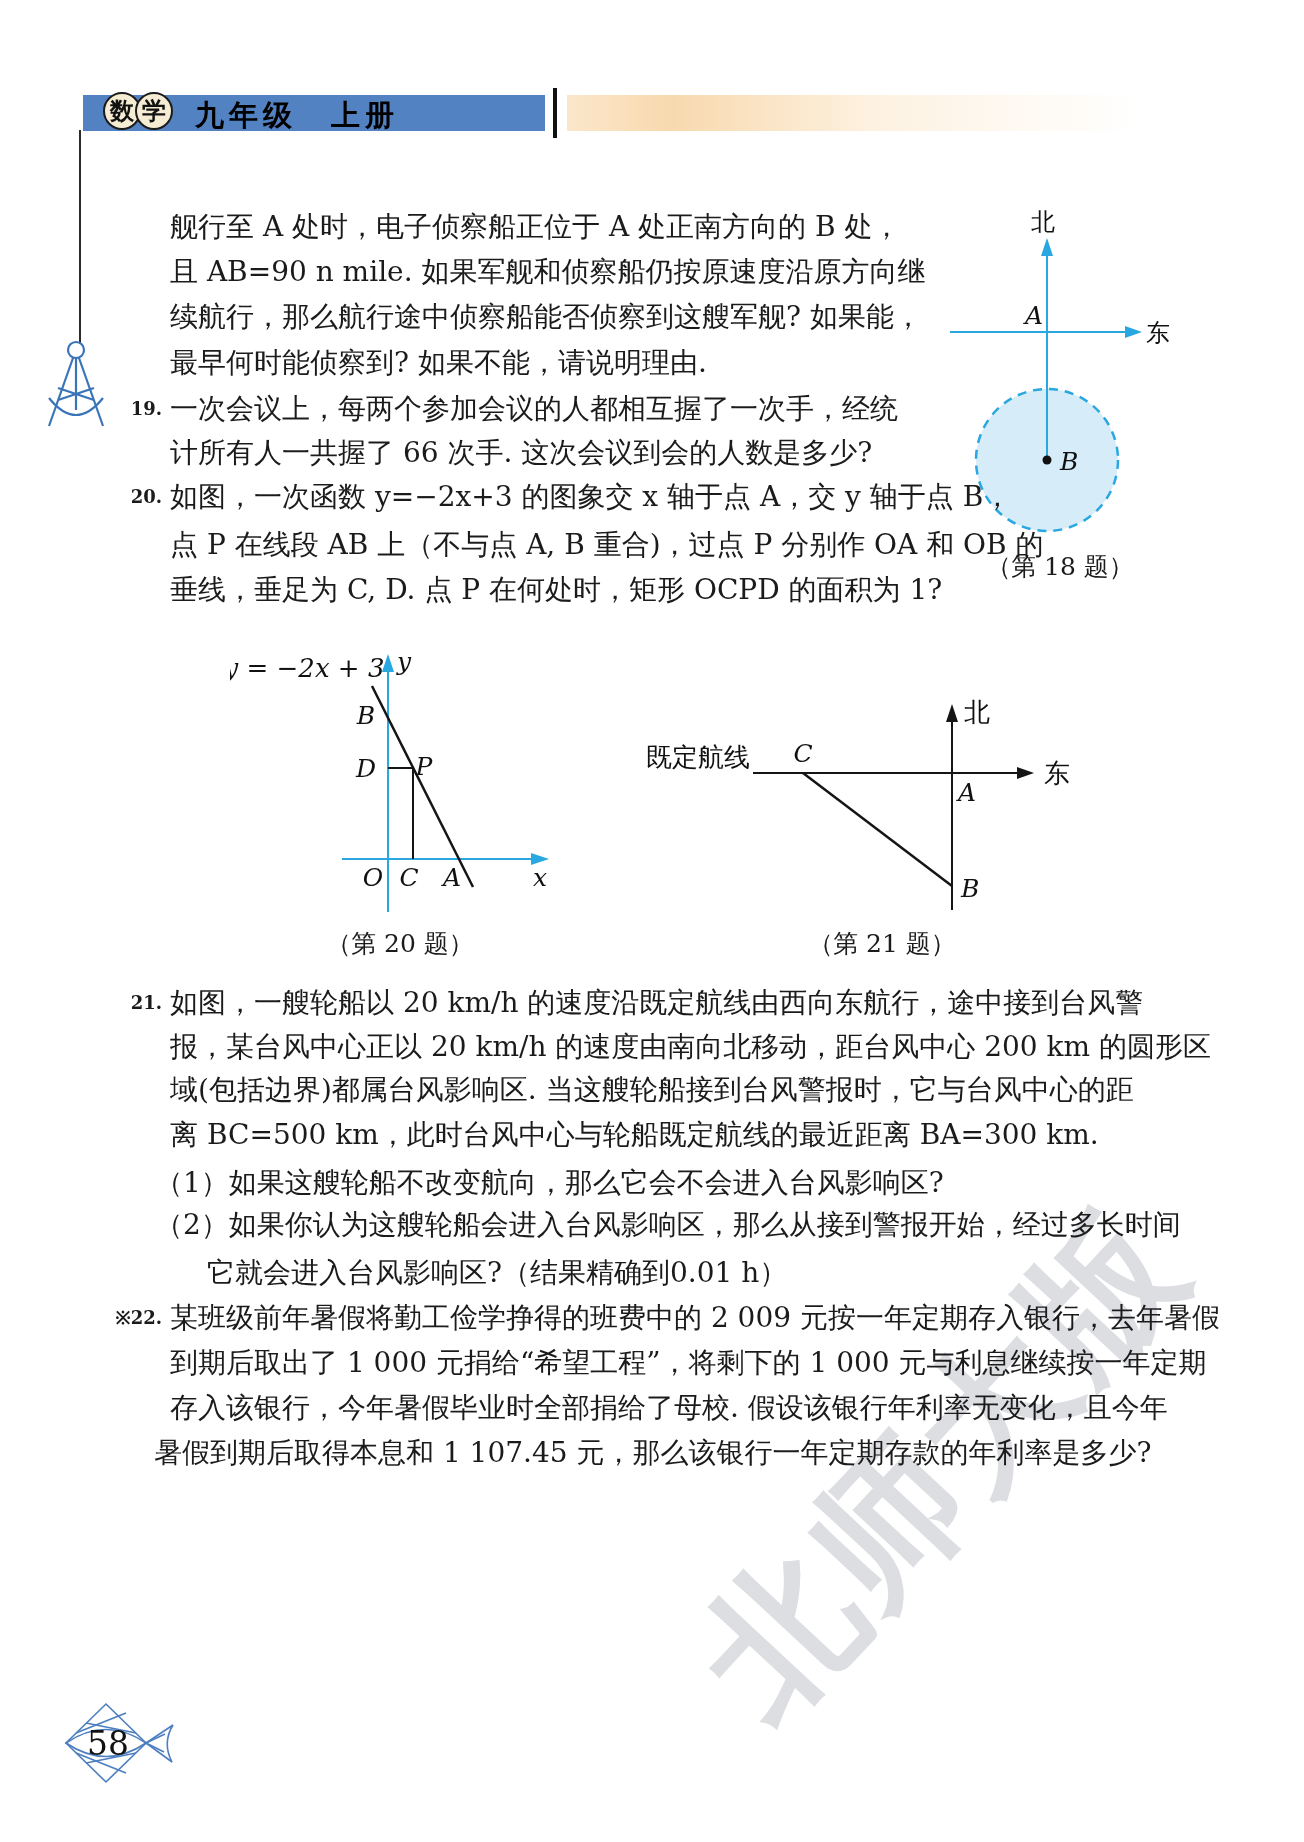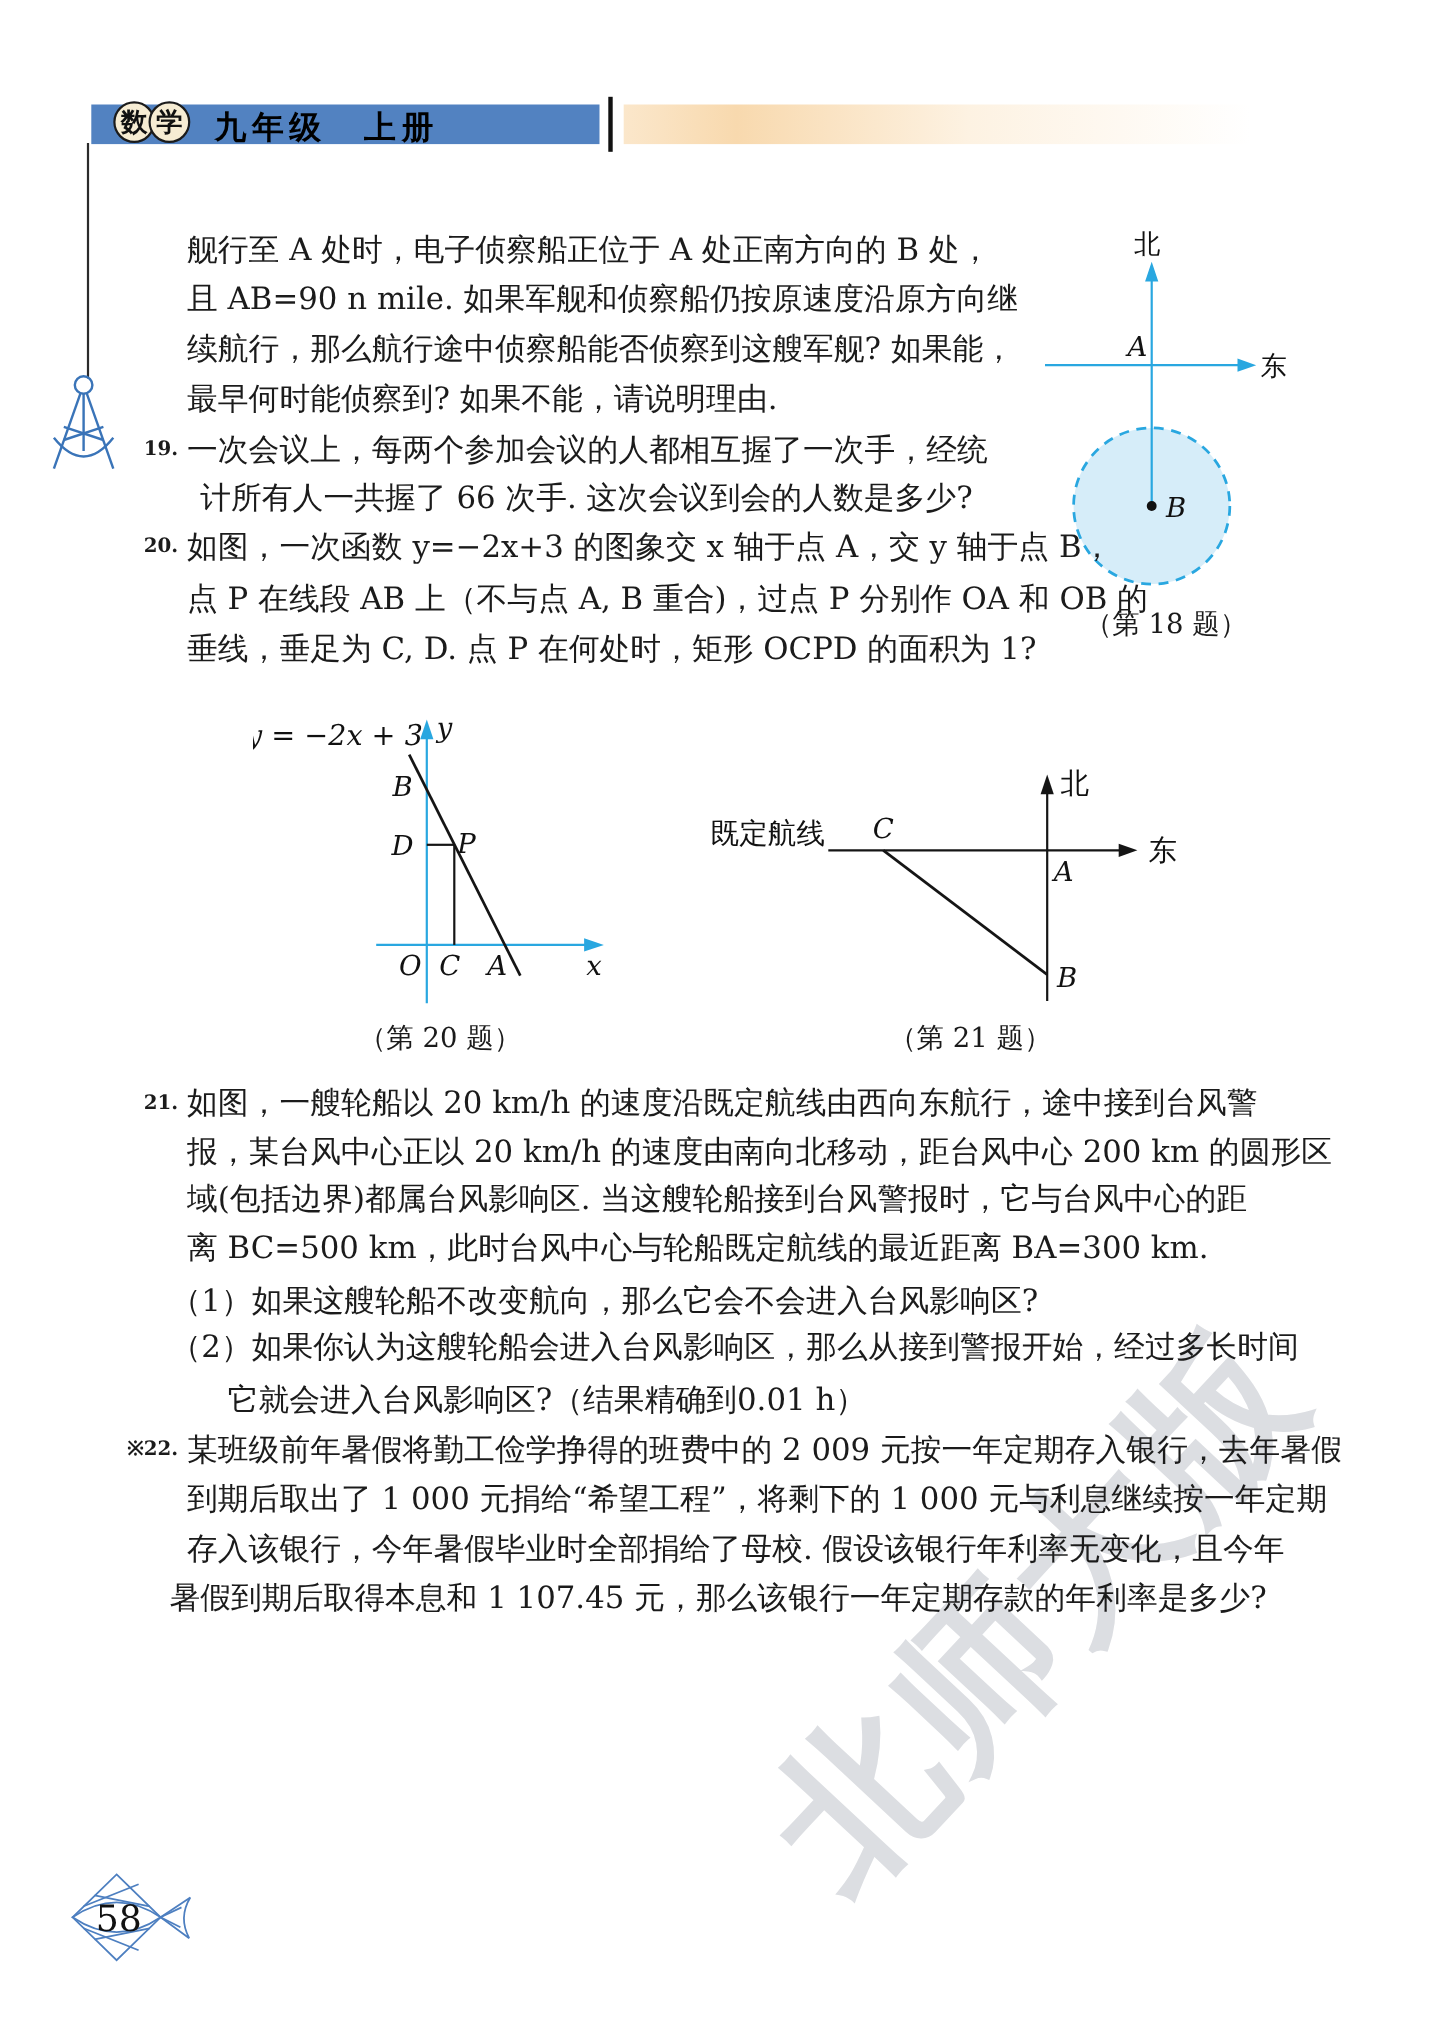--- a/index.html
+++ b/index.html
@@ -56,21 +56,21 @@
     </g>
   </svg>
 
   <div class="tline" style="left:170px;top:210px;">舰行至 A 处时，电子侦察船正位于 A 处正南方向的 B 处，</div>
   <div class="tline" style="left:170px;top:255px;">且 AB=90 n mile. 如果军舰和侦察船仍按原速度沿原方向继</div>
   <div class="tline" style="left:170px;top:300px;">续航行，那么航行途中侦察船能否侦察到这艘军舰? 如果能，</div>
   <div class="tline" style="left:170px;top:346px;">最早何时能侦察到? 如果不能，请说明理由.</div>
 
   <div class="pnum" style="top:392px;">19.</div>
   <div class="tline" style="left:170px;top:392px;">一次会议上，每两个参加会议的人都相互握了一次手，经统</div>
-  <div class="tline" style="left:170px;top:436px;margin-left:12px;">计所有人一共握了 66 次手. 这次会议到会的人数是多少?</div>
+  <div class="tline" style="left:170px;top:436px;">计所有人一共握了 66 次手. 这次会议到会的人数是多少?</div>
 
   <div class="pnum" style="top:480px;">20.</div>
   <div class="tline" style="left:170px;top:480px;">如图，一次函数 y=−2x+3 的图象交 x 轴于点 A，交 y 轴于点 B，</div>
   <div class="tline" style="left:170px;top:528px;">点 P 在线段 AB 上（不与点 A, B 重合)，过点 P 分别作 OA 和 OB 的</div>
   <div class="tline" style="left:170px;top:573px;">垂线，垂足为 C, D. 点 P 在何处时，矩形 OCPD 的面积为 1?</div>
 
   <svg class="dsvg" style="left:930px;top:180px;" width="245" height="375" viewBox="0 0 245 375">
     <circle cx="117" cy="280" r="71" fill="#d6edf9" stroke="#29a7e0" stroke-width="2.5" stroke-dasharray="9 7"></circle>
     <line x1="117" y1="74" x2="117" y2="280" stroke="#29a7e0" stroke-width="2"></line>
     <polygon points="117,58 111,76 123,76" fill="#29a7e0"></polygon>

